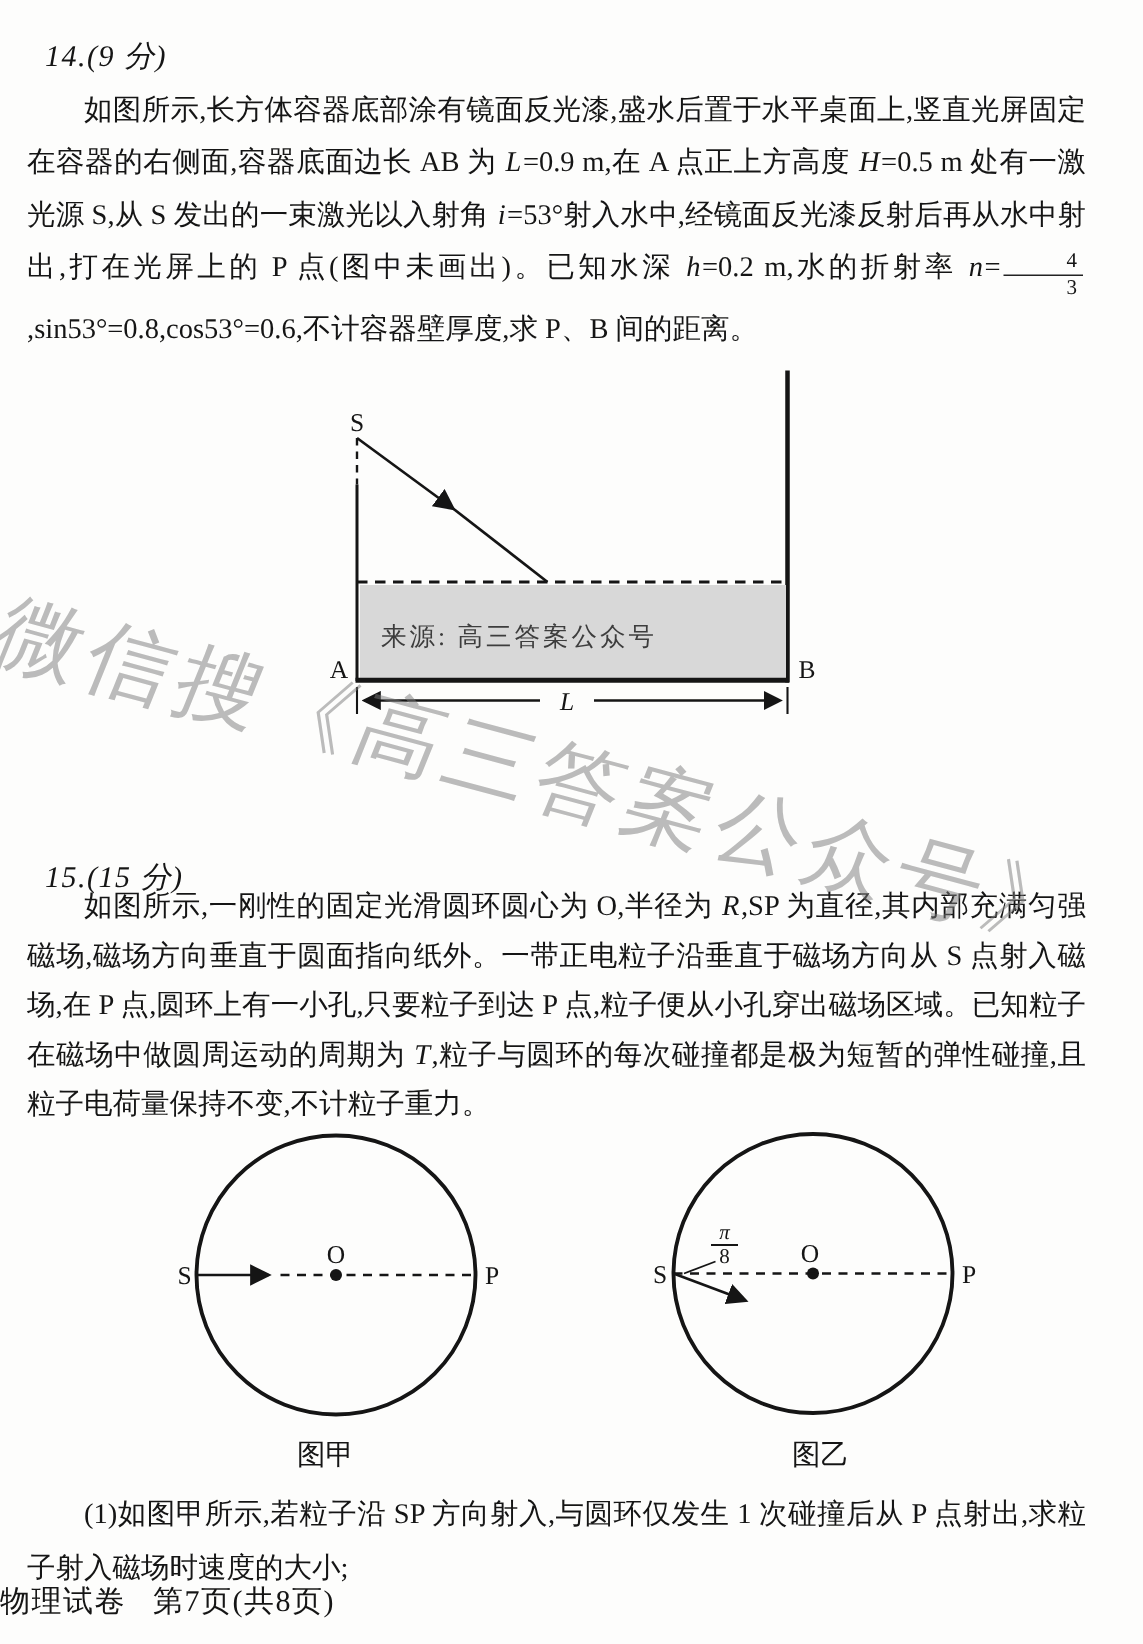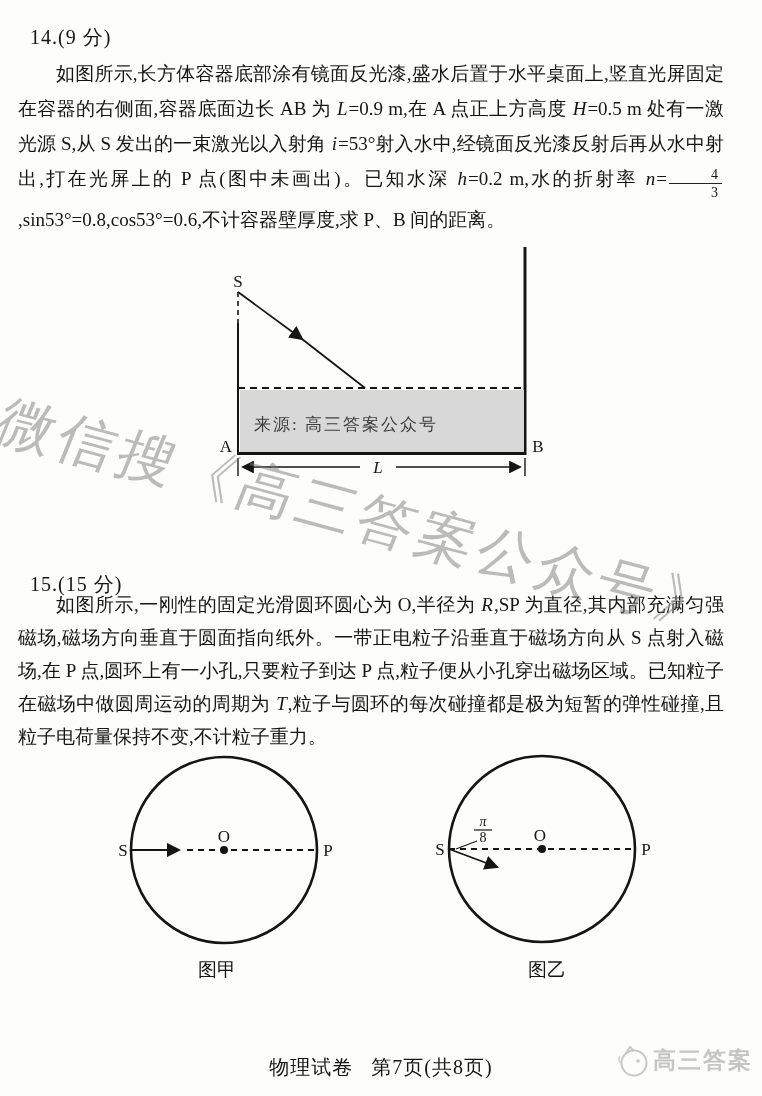--- a/index.html
+++ b/index.html
@@ -1,21 +1,21 @@
 <!DOCTYPE html>
 <html><head>
 <meta charset="utf-8">
 <style>
   html,body{margin:0;padding:0;background:#e8e8e8;}
   .page{
     position:relative;width:762px;height:1096px;margin:0 auto;
     background:#fdfdfc;overflow:hidden;
     font-family:"Liberation Serif","DejaVu Serif",serif;color:#151515;
   }
-  .heading{position:absolute;left:30px;font-size:20px;letter-spacing:1px;}
+  .heading{position:absolute;left:30px;font-size:20px;letter-spacing:1px;font-style:italic;}
   .para{
     position:absolute;left:18px;width:706px;font-size:19px;
     text-align:justify;text-indent:2em;line-height:35px;
   }
   .para15{line-height:33px;}
   .v{font-style:italic;padding:0 1px;font-family:"Liberation Serif","DejaVu Serif",serif;}
   .frac{display:inline-block;vertical-align:-12px;text-align:center;
         font-size:14px;line-height:1.25;margin:0 2px;}
   .frac .fn{display:block;border-bottom:1.3px solid #222;padding:0 4px;}
   .frac .fd{display:block;}
@@ -26,21 +26,21 @@
     pointer-events:none;
   }
   .figwrap{position:absolute;}
   svg text{font-family:"Liberation Serif","DejaVu Serif",serif;fill:#151515;}
   svg .lbl{font-size:17px;}
   svg .cap{font-size:19px;}
   svg .it{font-style:italic;}
   svg .src{font-size:17px;fill:#3d3d3d;letter-spacing:2px;}
   svg .ang{font-size:14px;}
   .footer{
-    position:absolute;top:1054px;left:0;width:100%;text-align:center;
+    position:absolute;top:1054px;left:0;width:100%;text-align:left;
     font-size:20px;letter-spacing:1px;
   }
   .footer .gap{display:inline-block;width:0.9em;}
   .badge{
     position:absolute;left:616px;top:1042px;display:flex;align-items:center;
     color:#c5c5c5;font-size:23px;font-weight:bold;letter-spacing:2px;
   }
   .badge svg{margin-right:3px;}
 </style>
 </head>
@@ -128,26 +128,18 @@
       <line x1="24" y1="106" x2="72" y2="124" stroke="#151515" stroke-width="1.8" marker-end="url(#mYi)"></line>
 
       <text x="58" y="83" class="ang it" text-anchor="middle">π</text>
       <line x1="49" y1="87" x2="67" y2="87" stroke="#151515" stroke-width="1.2"></line>
       <text x="58" y="99" class="ang" text-anchor="middle">8</text>
       <line x1="52" y1="98" x2="31" y2="106" stroke="#151515" stroke-width="1.2"></line>
       <text x="122" y="233" class="cap" text-anchor="middle">图乙</text>
     </svg>
   </div>
 
+  <div class="para" style="top:992px;line-height:36px;">(1)如图甲所示,若粒子沿 SP 方向射入,与圆环仅发生 1 次碰撞后从 P 点射出,求粒子射入磁场时速度的大小;</div>
 
   <div class="footer"><span>物理试卷</span><span class="gap"></span><span>第7页(共8页)</span></div>
 
-  <div class="badge">
-    <svg width="34" height="36" viewBox="0 0 34 36">
-      <circle cx="18" cy="21" r="12.5" fill="none" stroke="#c7c7c7" stroke-width="2"></circle>
-      <path d="M10,11 L14,5 L18,9" fill="none" stroke="#c7c7c7" stroke-width="2"></path>
-      <circle cx="22" cy="19" r="1.8" fill="#c7c7c7"></circle>
-      <path d="M4,14 Q1,18 5,21" fill="none" stroke="#d2d2d2" stroke-width="1.6"></path>
-    </svg>
-    <span>高三答案</span>
-  </div>
 
 </div>
 
 </body></html>

